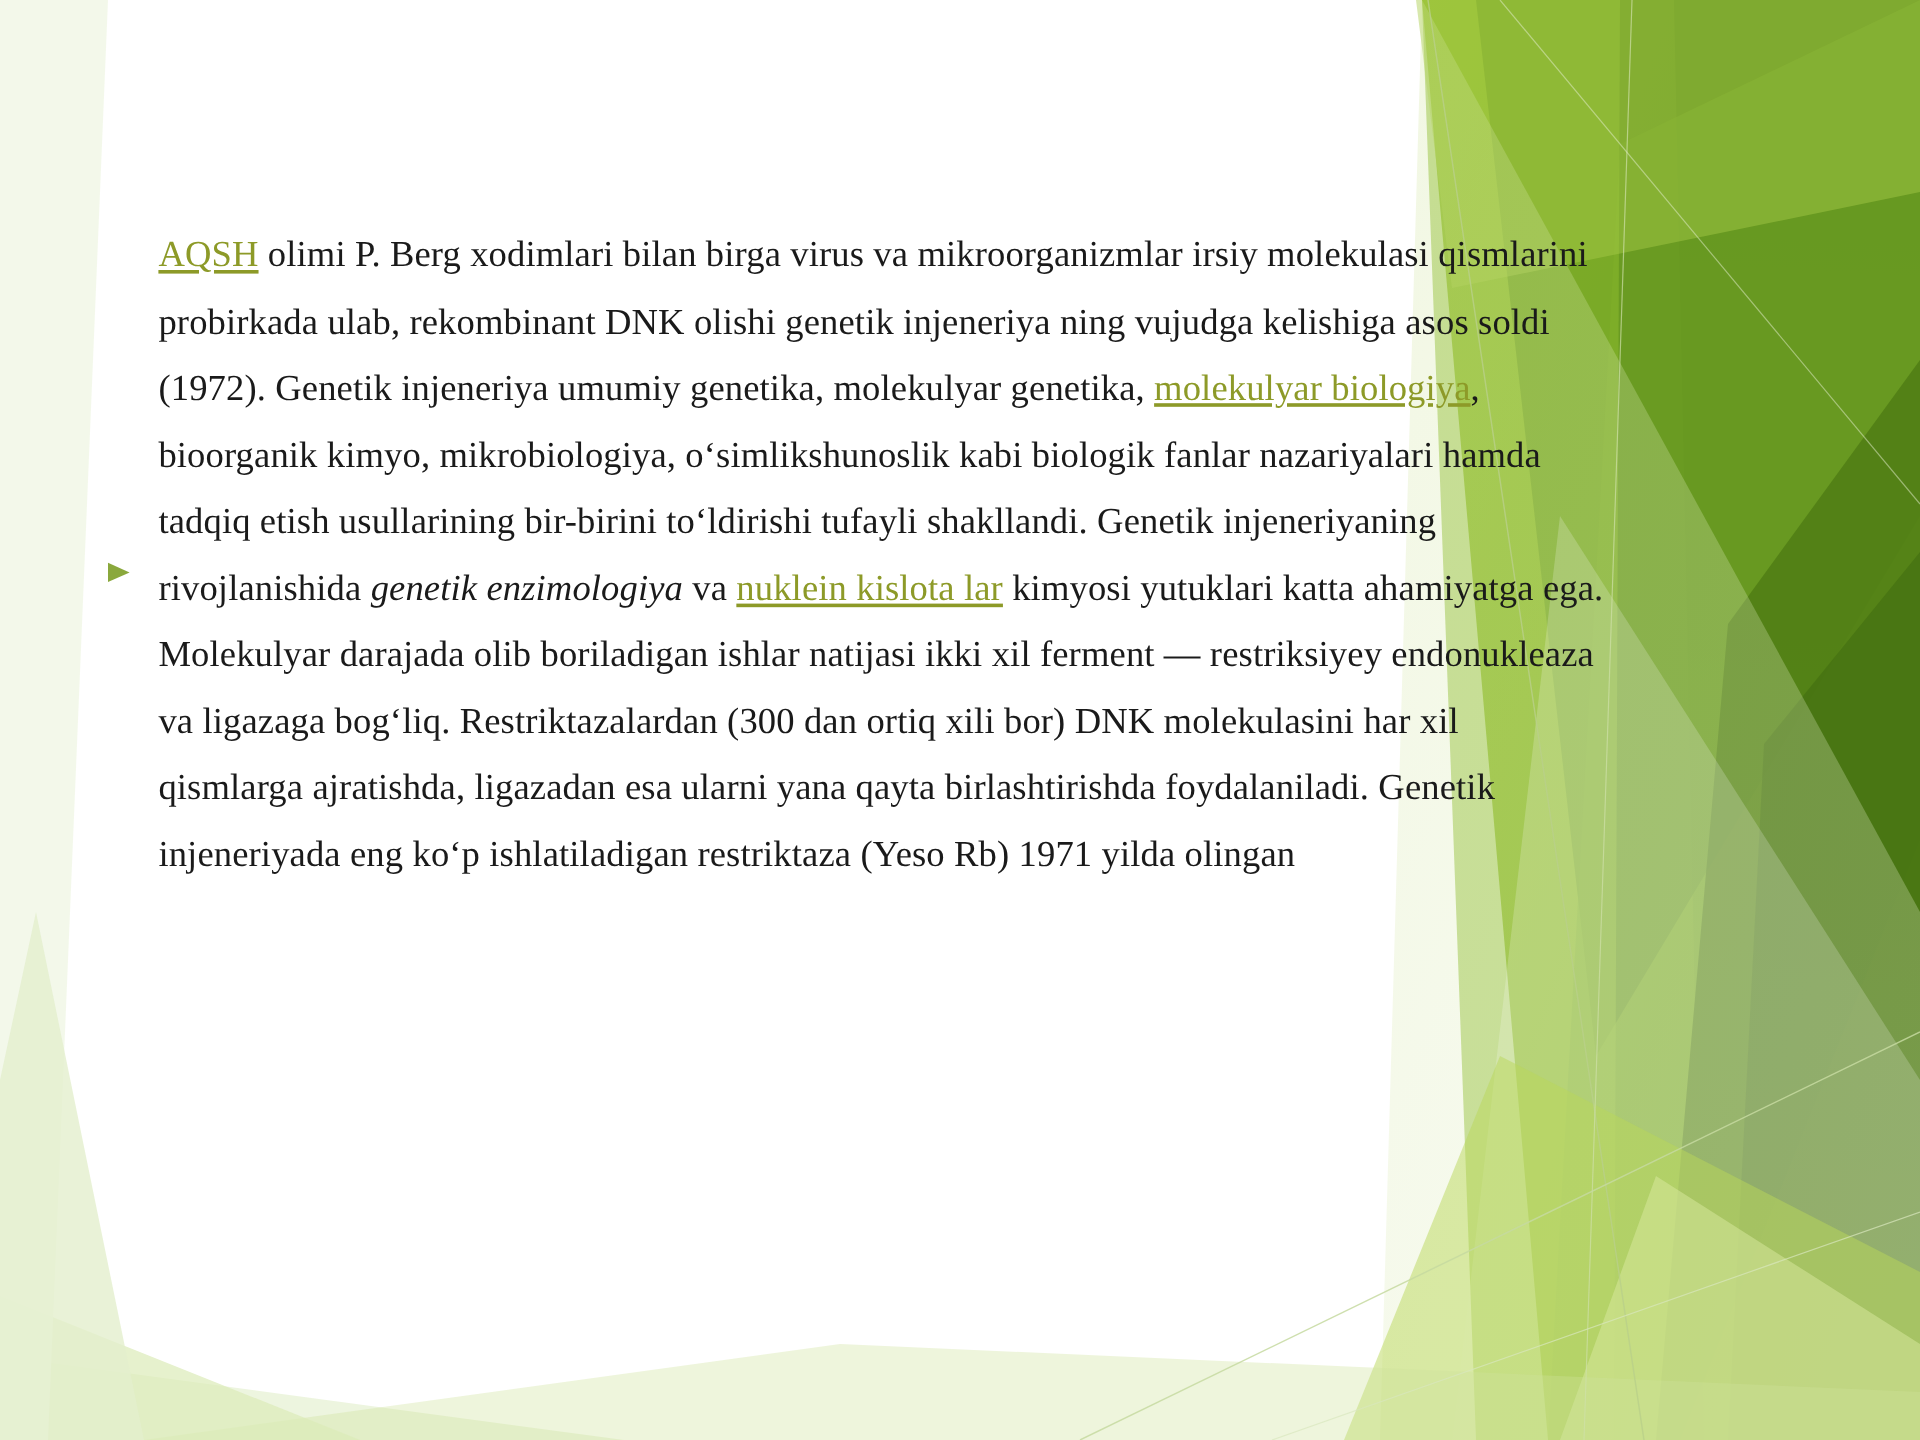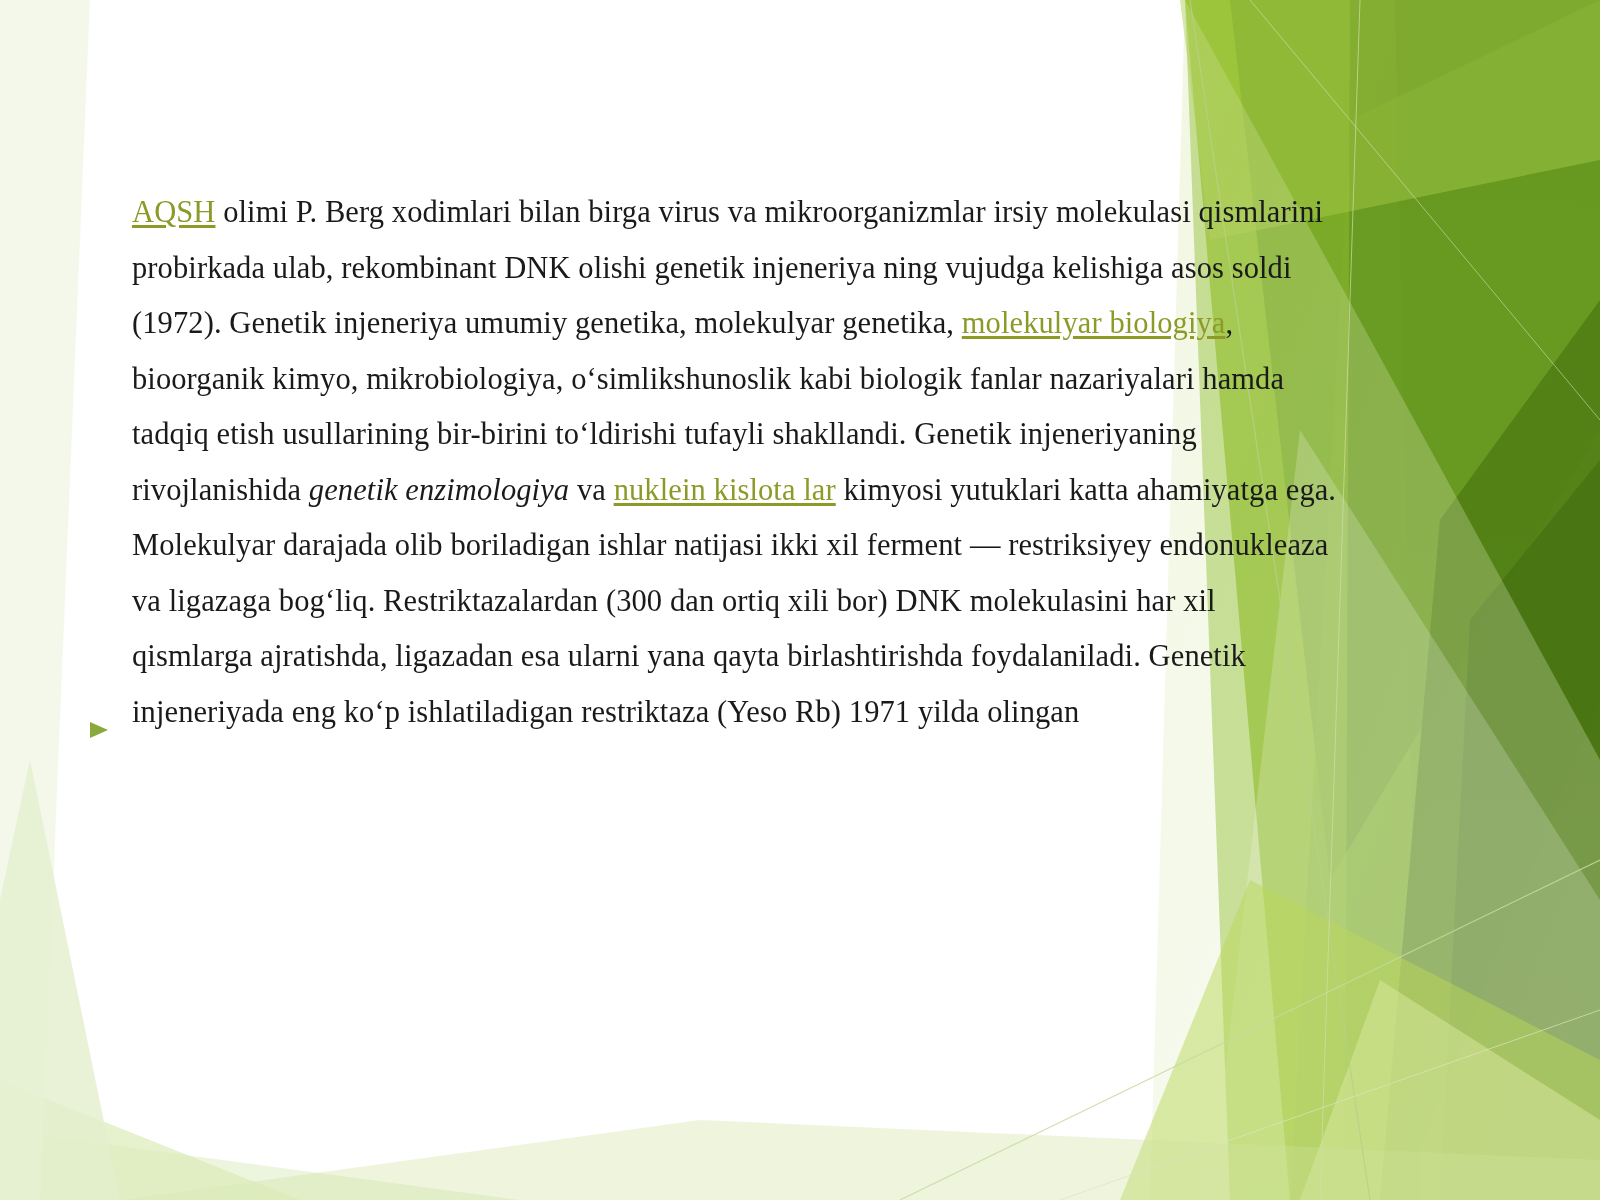--- a/index.html
+++ b/index.html
@@ -29,21 +29,21 @@
   
   .content-area {
     position: absolute;
     left: 80px;
     top: 185px;
     width: 1260px;
     z-index: 5;
   }
   .bullet-row {
     display: flex;
-    align-items: flex-end;
+    align-items: center;
   }
   .bullet-marker {
     flex: 0 0 auto;
     width: 52px;
     padding-top: 28px;
     text-align: left;
   }
   .bullet-marker svg { display: block; margin-left: 8px; }
   .para {
     flex: 1 1 auto;

